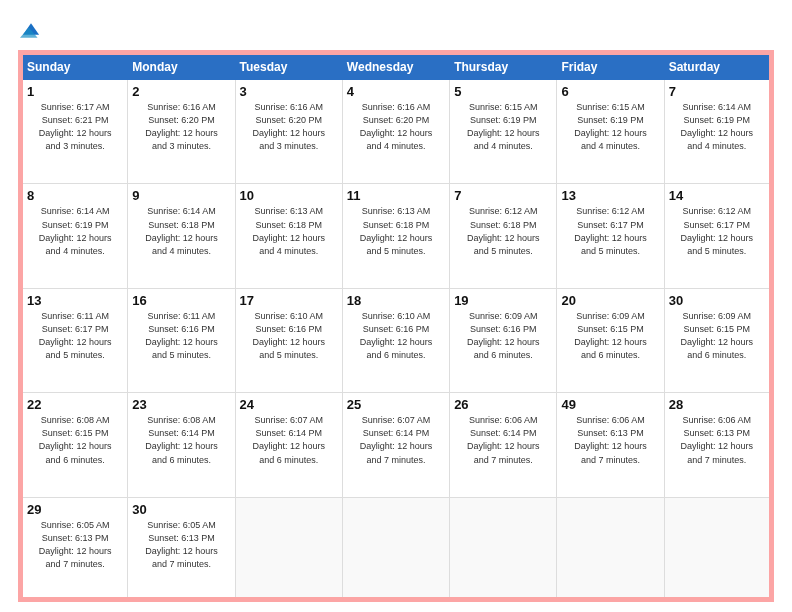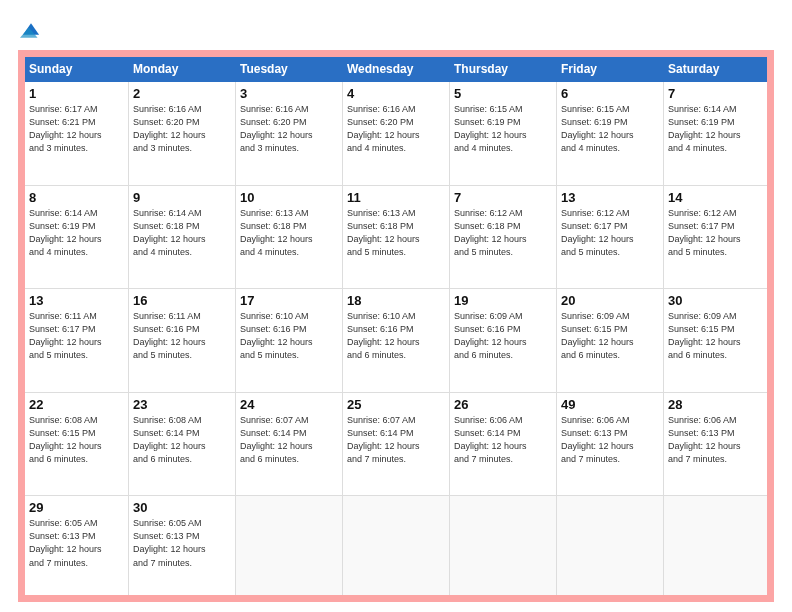--- a/index.html
+++ b/index.html
@@ -56,21 +56,21 @@
       color: #222;
       line-height: 1.1;
     }
     .location {
       font-size: 14px;
       color: #555;
       margin-top: 2px;
     }
     .calendar {
       flex: 1;
-      border: 7px solid #fca5a5;
+      border: 5px solid #fca5a5;
       border-collapse: collapse;
       width: 100%;
       table-layout: fixed;
       padding-left: 28px;
     }
     .calendar th {
       background: #2a6fc4;
       color: #fff;
       font-size: 12px;
       font-weight: bold;
@@ -94,20 +94,21 @@
       font-size: 13px;
       font-weight: bold;
       color: #111;
       display: block;
       margin-bottom: 2px;
     }
     .day-info {
       font-size: 9px;
       color: #333;
       line-height: 1.45;
+      text-align: center;
     }
     .empty {
       background: #f9f9f9;
     }
   </style>
 </head>
 <body>
 
 <div class="page">
   <div class="header">

